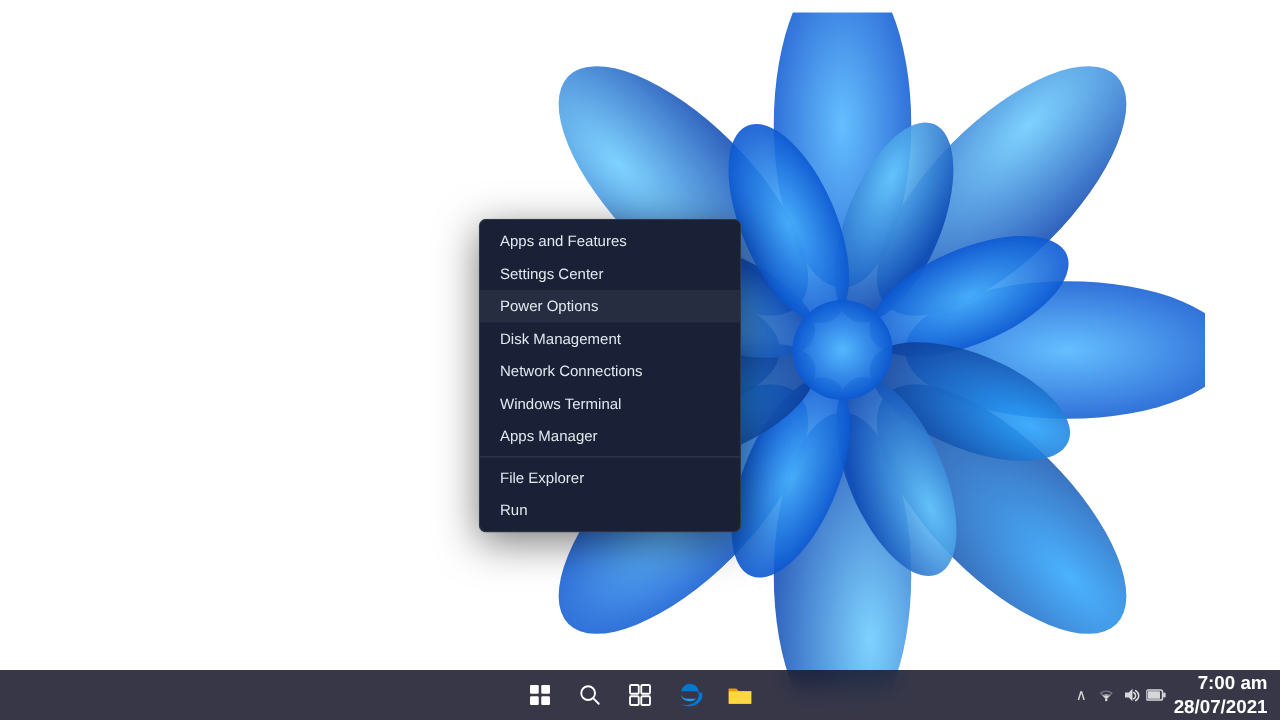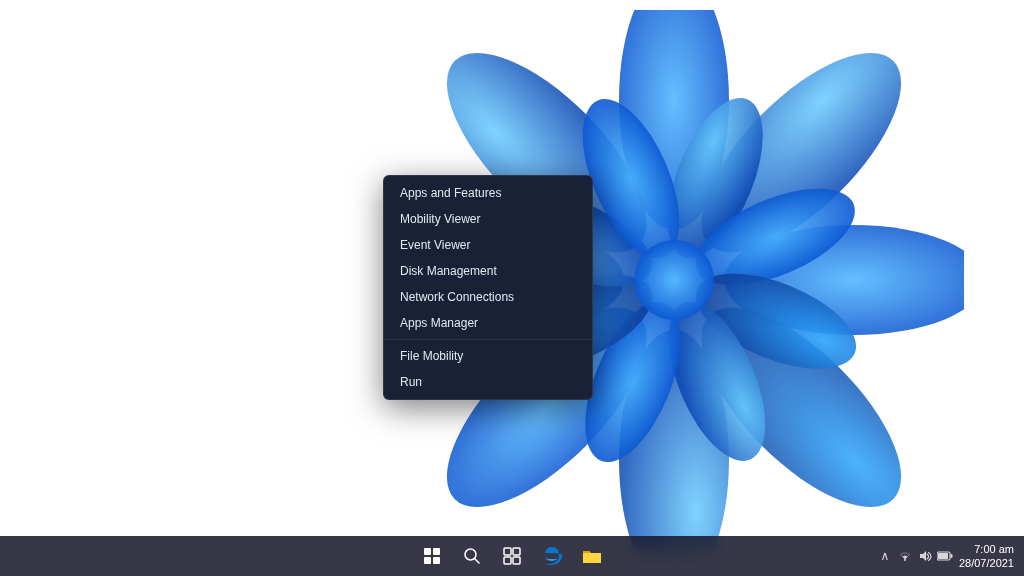--- a/index.html
+++ b/index.html
@@ -67,23 +67,24 @@
 
     .sys-tray {
       display: flex;
       align-items: center;
       gap: 4px;
     }
 
     .clock {
       text-align: right;
       line-height: 1.3;
-      font-size: 11px;
+      font-size: 15px;
       color: white;
       cursor: pointer;
+      font-weight: bold;
     }
 
     
     #context-menu {
       position: absolute;
       left: 383px;
       top: 175px;
       width: 210px;
       background: #1a2035;
       border: 1px solid rgba(255,255,255,0.1);
@@ -201,37 +202,40 @@
 
       <circle cx="0" cy="0" r="40" fill="url(#petal-grad1)" opacity="0.95"></circle>
     </g>
   </svg>
 
   <div id="context-menu">
   <div class="menu-item">
         <span>Apps and Features</span>
       </div>
       <div class="menu-item">
-        <span>Mobility Viewer</span>
-      </div>
-      <div class="menu-item">
-        <span>Event Viewer</span>
+        <span>Settings Center</span>
+      </div>
+      <div class="menu-item active">
+        <span>Power Options</span>
       </div>
       <div class="menu-item">
         <span>Disk Management</span>
       </div>
       <div class="menu-item">
         <span>Network Connections</span>
       </div>
       <div class="menu-item">
+        <span>Windows Terminal</span>
+      </div>
+      <div class="menu-item">
         <span>Apps Manager</span>
       </div>
       <div class="menu-separator"></div>
       <div class="menu-item">
-        <span>File Mobility</span>
+        <span>File Explorer</span>
       </div>
       <div class="menu-item">
         <span>Run</span>
       </div>
     </div>
 
   <div id="taskbar">
     <div id="taskbar-left"></div>
 
     <div id="taskbar-center">

